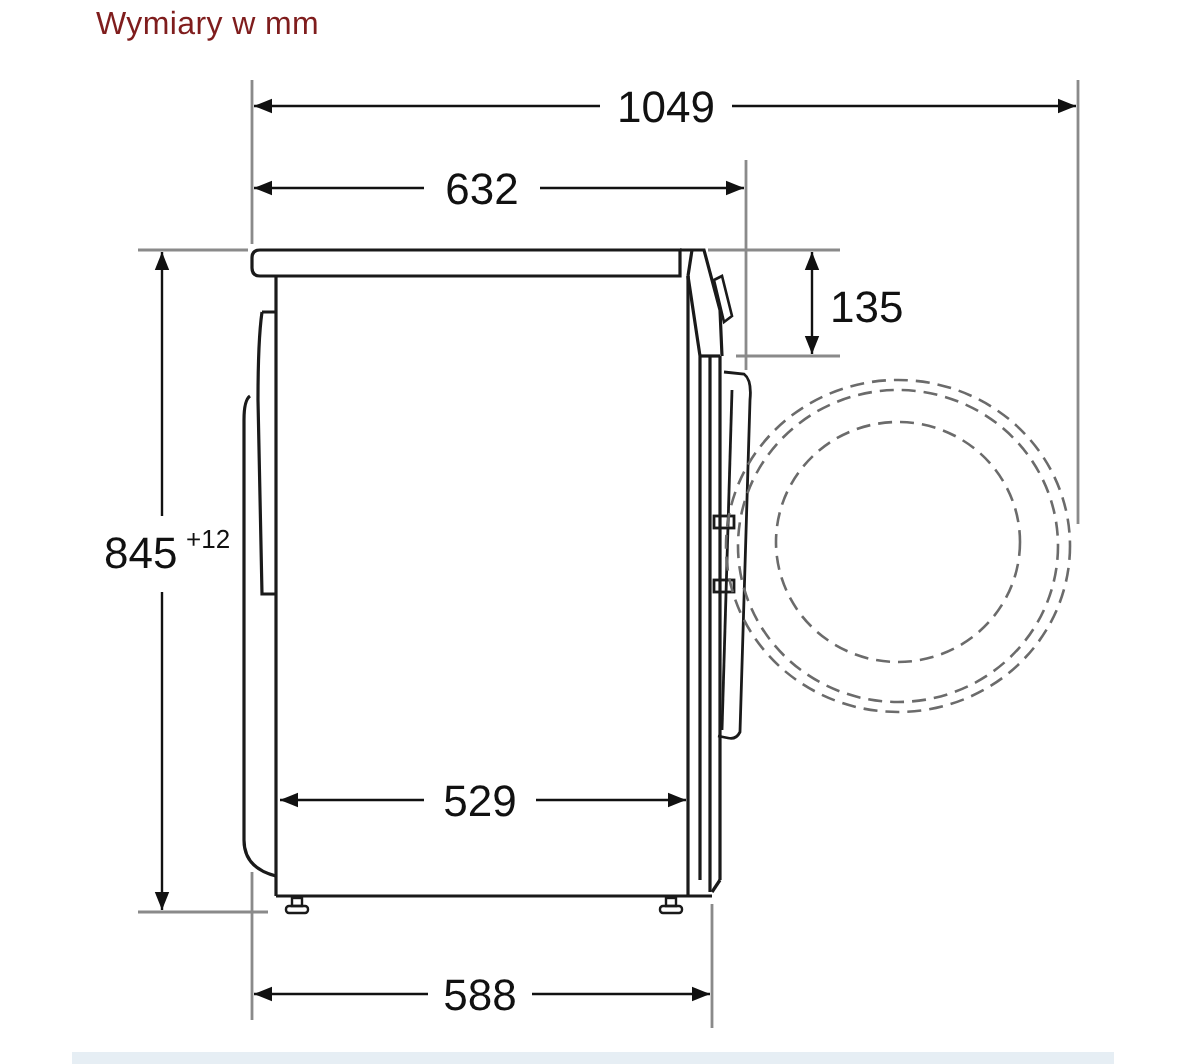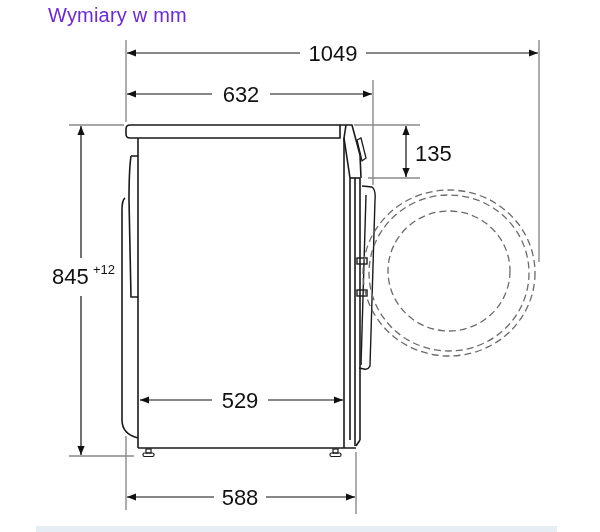--- a/index.html
+++ b/index.html
@@ -1,18 +1,18 @@
 <!DOCTYPE html>
 <html><head>
 <meta charset="utf-8">
 <style>
   html, body { margin: 0; padding: 0; background: #ffffff; }
   body { width: 600px; height: 532px; position: relative; overflow: hidden;
          font-family: "Liberation Sans", sans-serif; }
-  #title { position: absolute; left: 48px; top: 4px; font-size: 20px; color: #6d28d9; letter-spacing: 0.2px; }
+  #title { position: absolute; left: 48px; top: 4px; font-size: 16px; color: #7f1d1d; letter-spacing: 0.2px; }
   #diagram { position: absolute; left: 0; top: 0; }
   .dimtext { font-family: "Liberation Sans", sans-serif; font-size: 22px; fill: #111; }
   .suptext { font-family: "Liberation Sans", sans-serif; font-size: 13px; fill: #111; }
   #footer-band { position: absolute; left: 36px; top: 526px; width: 521px; height: 6px; background: #e6eef4; }
 </style>
 </head>
 <body>
 
 <div id="title">Wymiary w mm</div>
 

